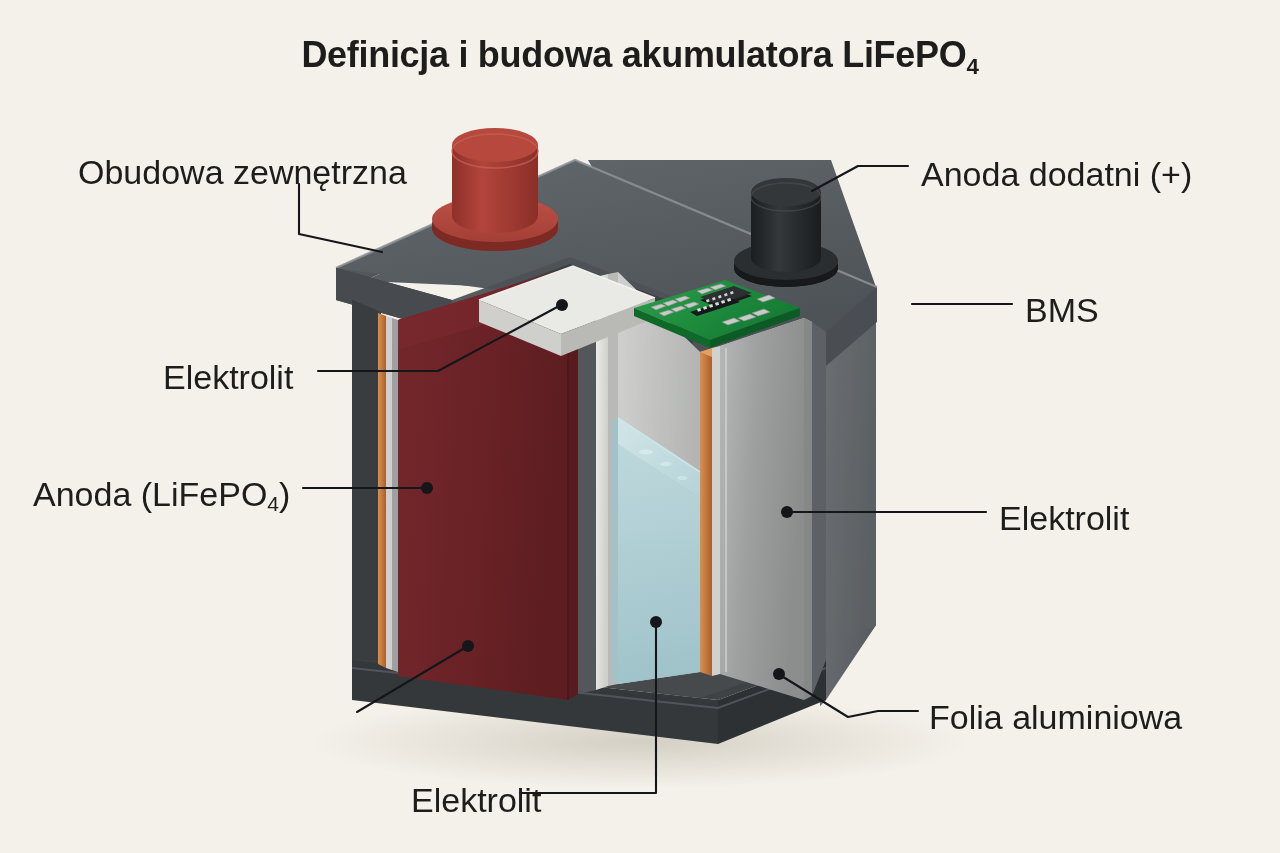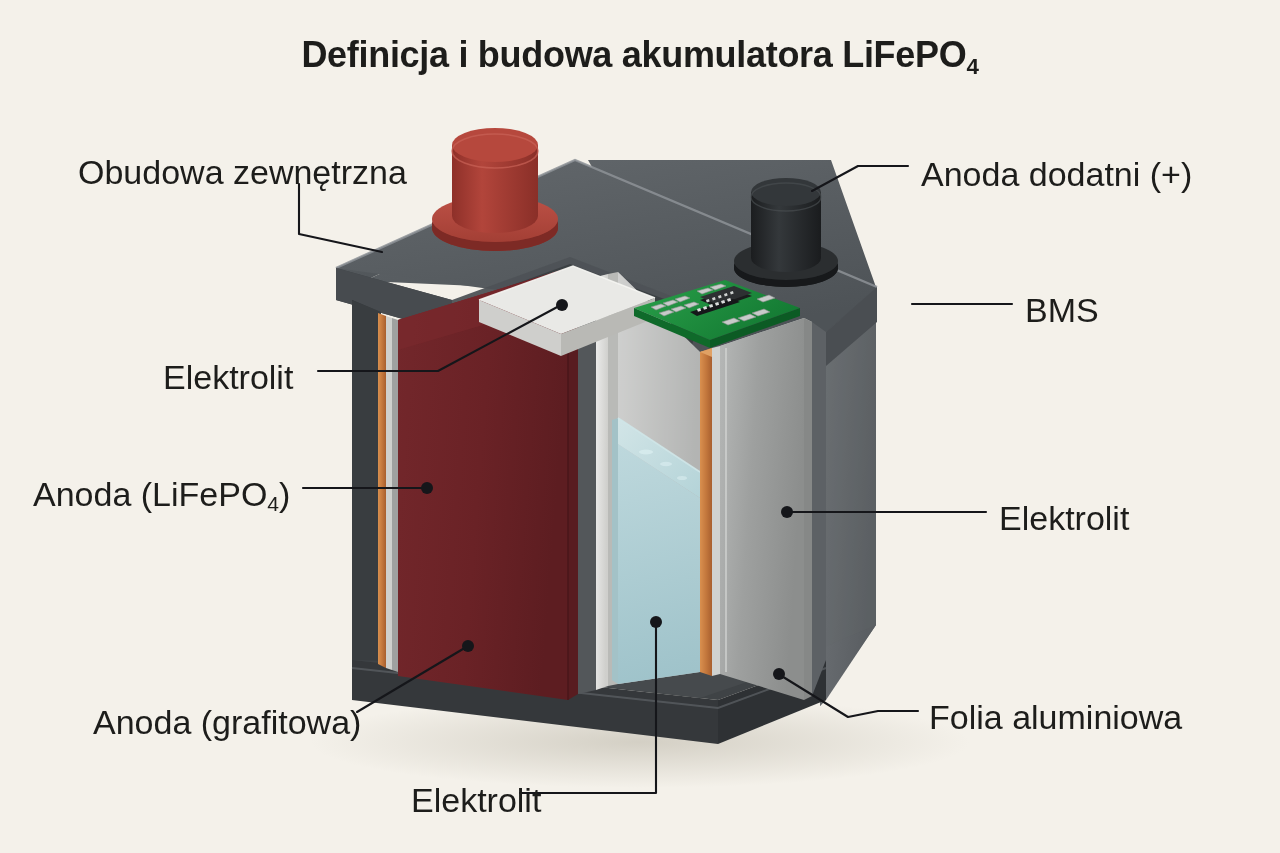--- a/index.html
+++ b/index.html
@@ -294,21 +294,20 @@
       <circle cx="779" cy="674" r="6"></circle>
     </g>
   </svg>
 
   <div class="lbl" style="left:78px;top:155px;">Obudowa zewnętrzna</div>
 
   <div class="lbl" style="left:163px;top:360px;">Elektrolit</div>
 
   <div class="lbl" style="left:33px;top:477px;"><span>Anoda (LiFePO</span><sub>4</sub><span>)</span></div>
 
-  <div class="lbl" style="left:93px;top:705px;">Anoda (grafitowa)</div>
 
   <div class="lbl" style="left:411px;top:783px;">Elektrolit</div>
 
   <div class="lbl" style="left:921px;top:157px;">Anoda dodatni (+)</div>
 
   <div class="lbl" style="left:1025px;top:293px;">BMS</div>
 
   <div class="lbl" style="left:999px;top:501px;">Elektrolit</div>
 
   <div class="lbl" style="left:929px;top:700px;text-align:center;">Folia aluminiowa</div>

